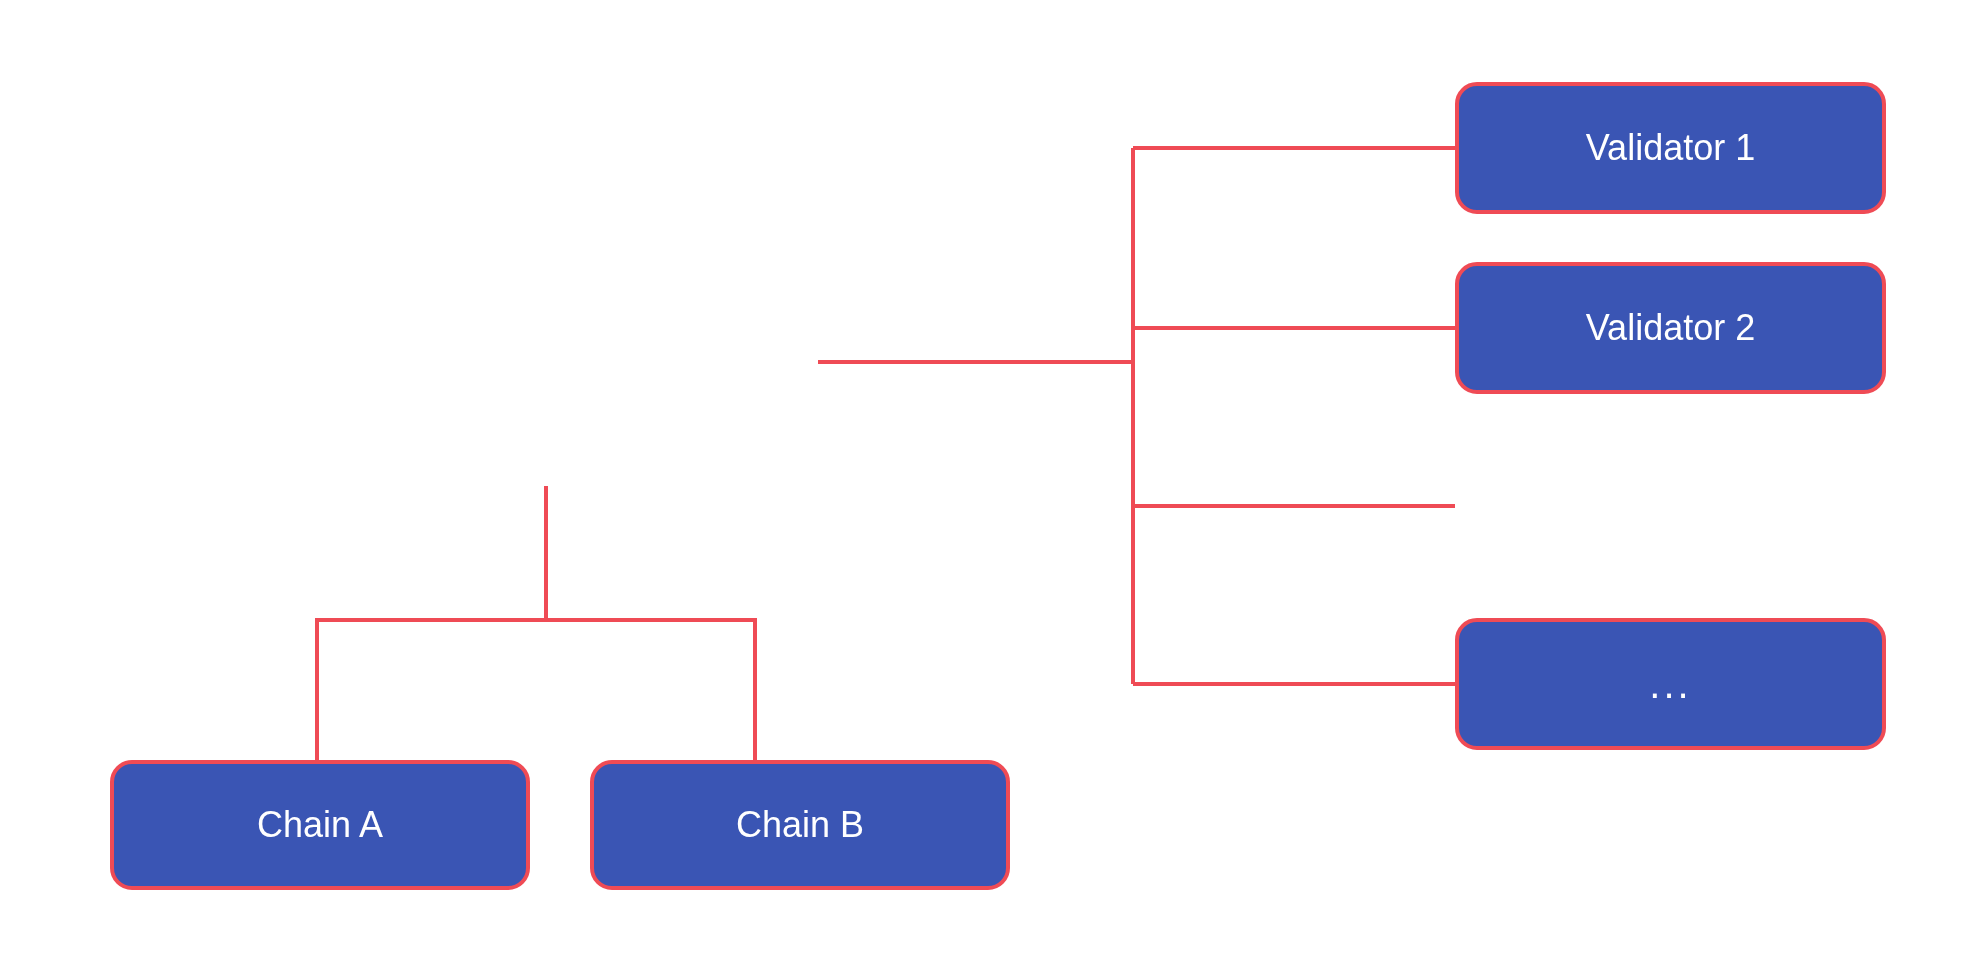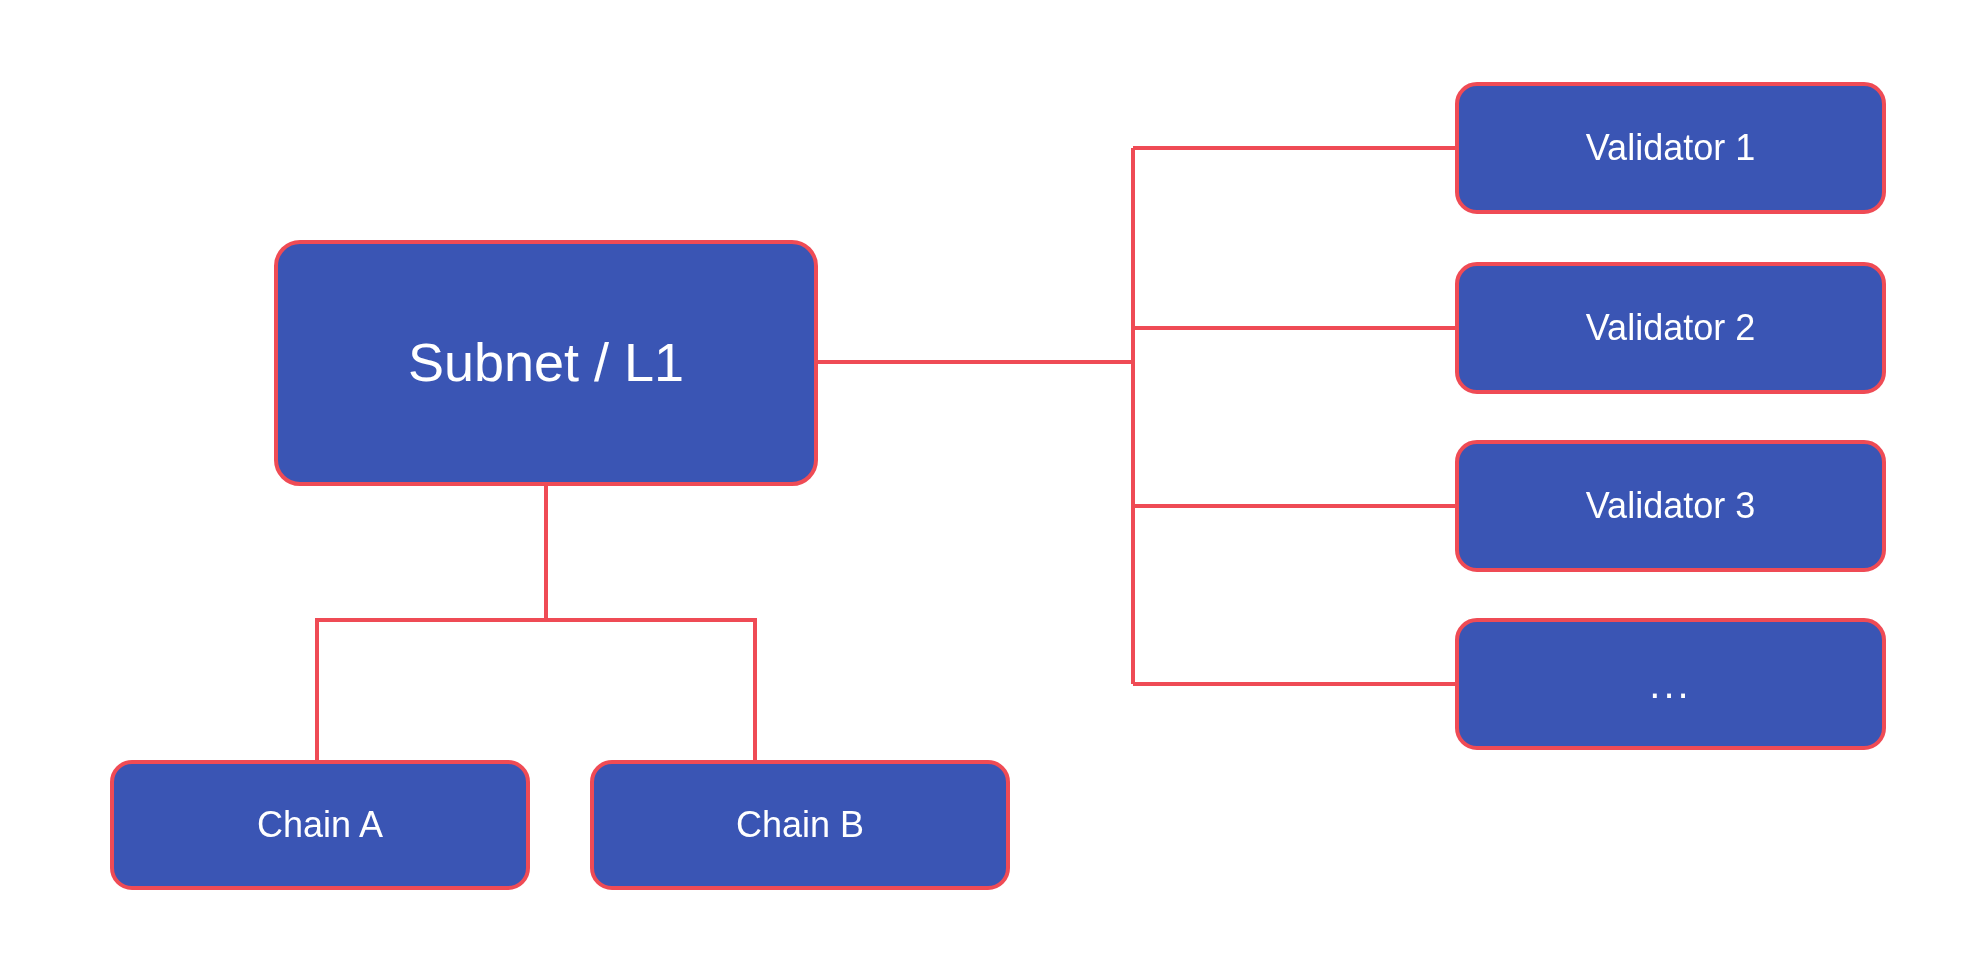--- a/index.html
+++ b/index.html
@@ -103,35 +103,29 @@
 
       <path d="M 546 486 L 546 620"></path>
       <path d="M 315 620 L 757 620"></path>
 
       <path d="M 317 620 L 317 760"></path>
 
       <path d="M 755 620 L 755 760"></path>
     </g>
   </svg>
 
-  <div class="node" id="node-root">
-    <span class="node-label">Subnet / L1</span>
-  </div>
 
   <div class="node node-validator" id="node-validator-1">
     <span class="node-label">Validator 1</span>
   </div>
 
   <div class="node node-validator" id="node-validator-2">
     <span class="node-label">Validator 2</span>
   </div>
 
-  <div class="node node-validator" id="node-validator-3">
-    <span class="node-label">Validator 3</span>
-  </div>
 
   <div class="node node-validator" id="node-validator-more">
     <span class="node-label">...</span>
   </div>
 
   <div class="node node-chain" id="node-chain-a">
     <span class="node-label">Chain A</span>
   </div>
 
   <div class="node node-chain" id="node-chain-b">

